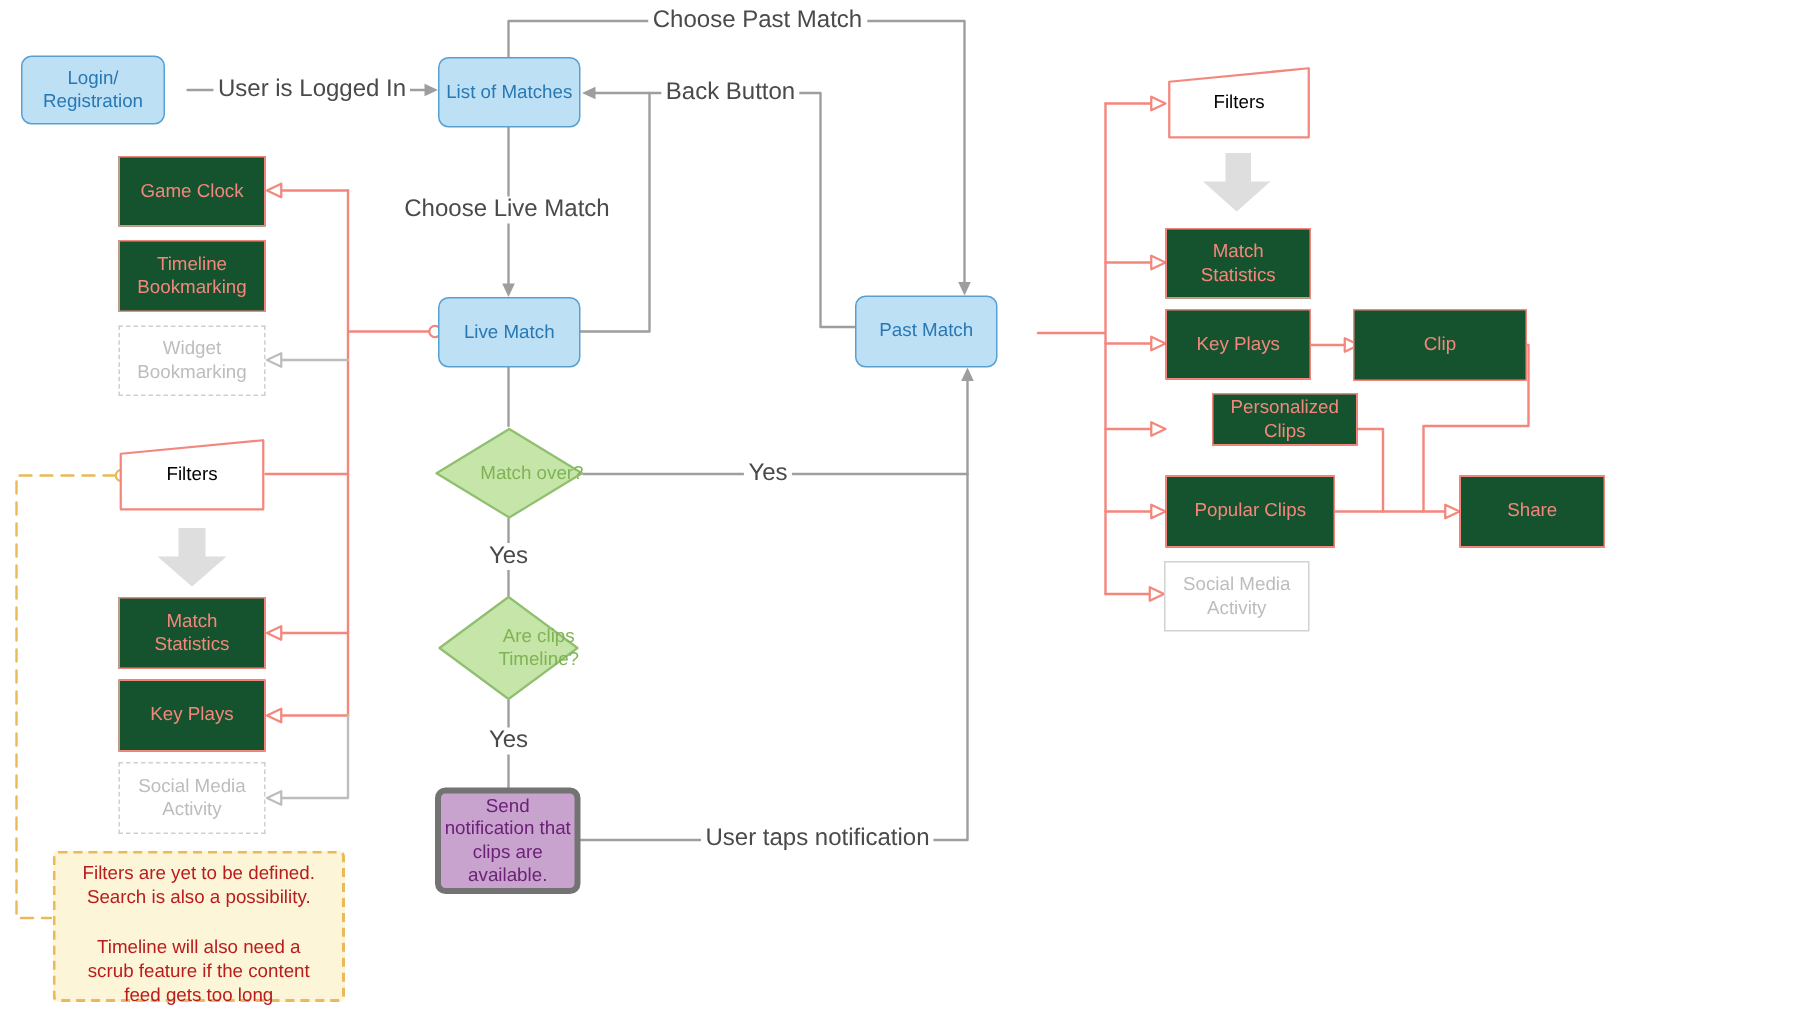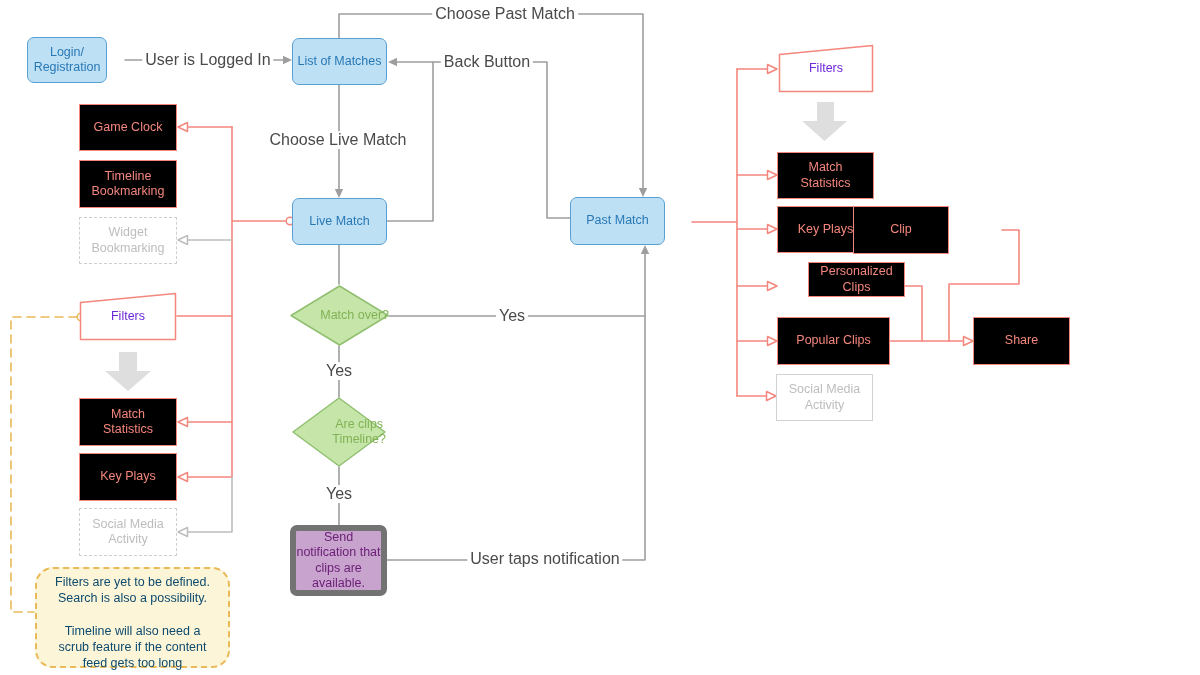--- a/index.html
+++ b/index.html
@@ -8,33 +8,33 @@
     font-family:"Liberation Sans",sans-serif;background:#ffffff;
   }
   #wires{position:absolute;left:0;top:0;}
   .node{
     position:absolute;box-sizing:border-box;
     display:flex;align-items:center;justify-content:center;
     text-align:center;white-space:pre-line;
     font-size:12.5px;line-height:1.22;z-index:2;
   }
   .blue{background:#bductb;background:#bee0f5;border:1px solid #58a0d2;border-radius:7px;color:#2878b4;}
-  .redbox{background:#000000;border:1px solid #f4877d;color:#f4877d;}
+  .redbox{background:#14532d;border:1px solid #f4877d;color:#f4877d;}
   .graybox{background:#ffffff;border:1px dashed #cfcfcf;color:#bdbdbd;}
   .graybox-solid{background:#ffffff;border:1px solid #d2d2d2;color:#bdbdbd;}
-  .purple{background:#c7a3ce;border:6px solid #737373;border-radius:7px;color:#6d2077;}
+  .purple{background:#c7a3ce;border:4px solid #737373;border-radius:7px;color:#6d2077;}
   .shape{background:none;border:none;padding:0;}
   .shape svg{position:absolute;left:0;top:0;}
   .shape .lbl{position:relative;z-index:1;}
-  .red-text{color:#6d28d9;align-items:center;}
+  .red-text{color:#000000;align-items:center;}
   .green-text{color:#80b355;justify-content:flex-end;}
   .note{
     position:absolute;box-sizing:border-box;z-index:2;
-    background:#fdf5d8;border:2px dashed #e9ba57;border-radius:18px;
-    color:#0c4a6e;font-size:12.5px;line-height:1.3;
+    background:#fdf5d8;border:2px dashed #e9ba57;border-radius:4px;
+    color:#b91c1c;font-size:12.5px;line-height:1.3;
     text-align:center;white-space:pre-line;padding:5px 4px;
   }
   .elabel{
     position:absolute;transform:translate(-50%,-50%);
     background:#ffffff;padding:0 3px;white-space:nowrap;
     font-size:16px;color:#4a4a4a;z-index:3;
   }
 </style>
 </head>
 <body>
@@ -108,21 +108,21 @@
       <path d="M77,317 H11 V612 H34"></path>
     </g>
     <circle cx="81" cy="317" r="3.8" fill="#ffffff" stroke="#e9ba57" stroke-width="1.5"></circle>
 
     <g fill="#dedede" stroke="none">
       <polygon points="119,352 137,352 137,371 151,371 128,391 105,371 119,371"></polygon>
       <polygon points="817,102 834,102 834,121 847,121 824.5,141 802,121 817,121"></polygon>
     </g>
   </svg>
 
-  <div class="node blue" style="left:27px;top:37px;width:80px;height:46px">Login/
+  <div class="node blue" style="left:14px;top:37px;width:96px;height:46px">Login/
 Registration</div>
   <div class="node blue" style="left:292px;top:38px;width:95px;height:47px">List of Matches</div>
   <div class="node blue" style="left:292px;top:198px;width:95px;height:47px">Live Match</div>
   <div class="node blue" style="left:570px;top:197px;width:95px;height:48px">Past Match</div>
 
   <div class="node redbox" style="left:79px;top:104px;width:98px;height:47px">Game Clock</div>
   <div class="node redbox" style="left:79px;top:160px;width:98px;height:48px">Timeline
 Bookmarking</div>
   <div class="node graybox" style="left:79px;top:217px;width:98px;height:47px">Widget
 Bookmarking</div>
@@ -170,21 +170,21 @@
   <div class="node shape red-text" style="left:778px;top:44px;width:96px;height:49px">
     <svg width="96" height="49" viewBox="0 0 96 49">
       <path d="M1.5,10.5 L94.5,1.5 L94.5,47.5 L1.5,47.5 Z" fill="#ffffff" stroke="#f4877d" stroke-width="1.5" stroke-linejoin="round"></path>
     </svg>
     <span class="lbl">Filters</span>
   </div>
 
   <div class="node redbox" style="left:777px;top:152px;width:97px;height:47px">Match
 Statistics</div>
   <div class="node redbox" style="left:777px;top:206px;width:97px;height:47px">Key Plays</div>
-  <div class="node redbox" style="left:853px;top:206px;width:96px;height:48px">Clip</div>
+  <div class="node redbox" style="left:902px;top:206px;width:116px;height:48px">Clip</div>
   <div class="node redbox" style="left:808px;top:262px;width:97px;height:35px">Personalized
 Clips</div>
   <div class="node redbox" style="left:777px;top:317px;width:113px;height:48px">Popular Clips</div>
   <div class="node redbox" style="left:973px;top:317px;width:97px;height:48px">Share</div>
   <div class="node graybox-solid" style="left:776px;top:374px;width:97px;height:47px">Social Media
 Activity</div>
 
   <span class="elabel" style="left:208px;top:60px">User is Logged In</span>
   <span class="elabel" style="left:505px;top:14px">Choose Past Match</span>
   <span class="elabel" style="left:487px;top:62px">Back Button</span>

